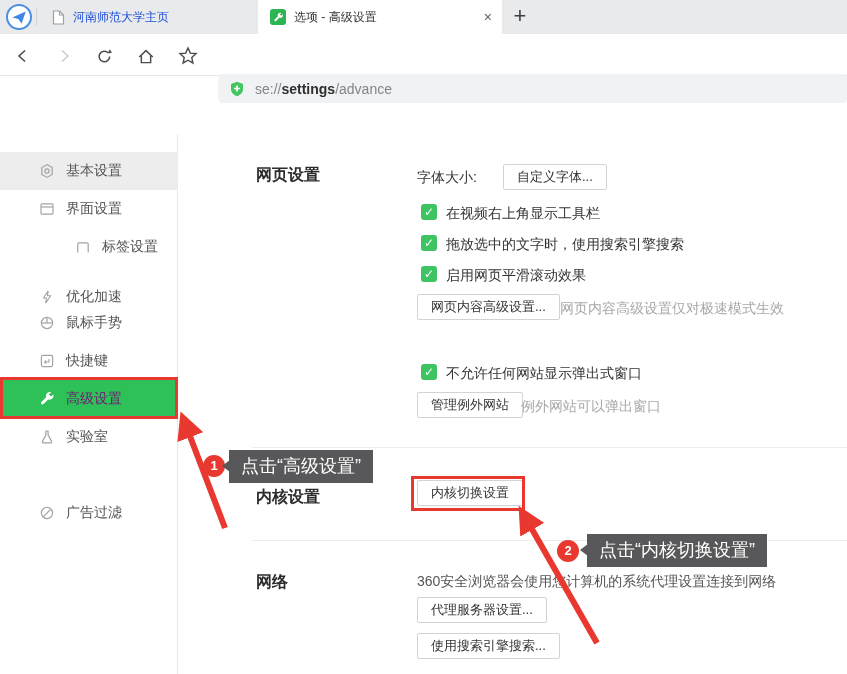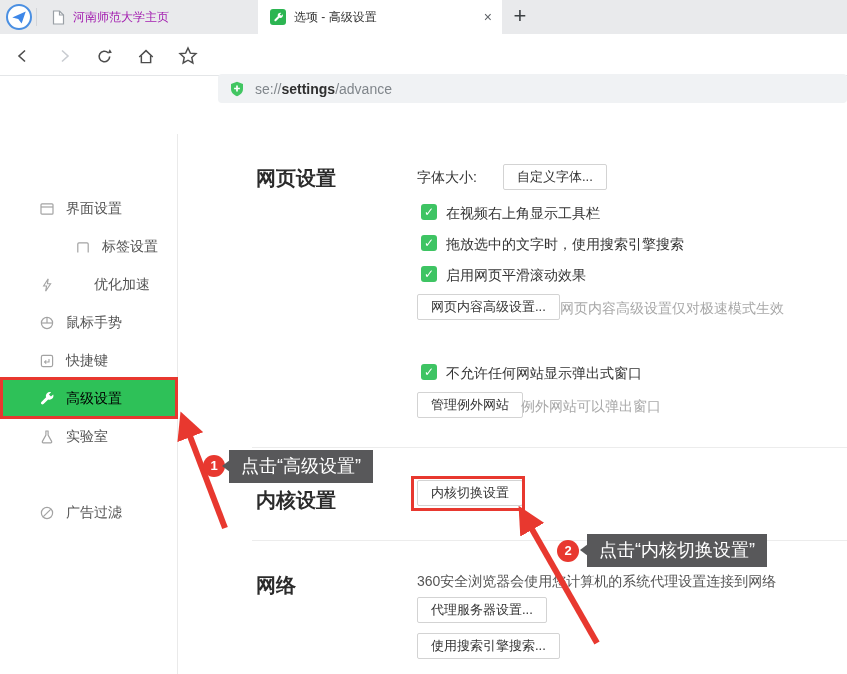--- a/index.html
+++ b/index.html
@@ -5,21 +5,21 @@
   * { margin:0; padding:0; box-sizing:border-box; }
   html,body { background:#fff; }
   body { font-family:"Liberation Sans","DejaVu Sans",sans-serif; }
   .stage { position:relative; width:847px; height:674px; background:#fff; overflow:hidden; }
 
   
   .tabbar { position:absolute; left:0; top:0; width:847px; height:34px; background:#e9eaec; }
   .logo { position:absolute; left:6px; top:4px; width:26px; height:26px; border-radius:50%;
           border:2px solid #4a8fe2; background:#fff; display:flex; align-items:center; justify-content:center; }
   .logo-sep { position:absolute; left:36px; top:8px; width:1px; height:18px; background:#d3d5d9; }
-  .tab { position:absolute; top:0; height:34px; display:flex; align-items:center; font-size:12px; color:#a21caf; }
+  .tab { position:absolute; top:0; height:34px; display:flex; align-items:center; font-size:12px; color:#1d4ed8; }
   .tab-1 { left:40px; width:216px; }
   .tab-2 { left:258px; width:244px; background:#fff; color:#333; }
   .tab .fav { margin:0 8px 0 12px; display:flex; }
   .tab-close { margin-left:auto; margin-right:10px; font-size:14px; color:#5f6368; cursor:default; }
   .newtab { position:absolute; left:505px; top:0; width:30px; height:34px; font-size:22px; font-weight:300;
             color:#3c4043; text-align:center; line-height:32px; }
   .wrench-fav { width:16px; height:16px; background:#2cb552; border-radius:3px; display:flex; align-items:center; justify-content:center; }
 
   
   .toolbar { position:absolute; left:0; top:34px; width:847px; height:42px; background:#fff; border-bottom:1px solid #e4e6e8; }
@@ -38,25 +38,25 @@
   .searchbox input { border:none; outline:none; flex:1; height:100%; font-size:13px; background:transparent; padding-right:6px; }
   .searchbox .mag { margin:0 7px 0 9px; display:flex; }
 
   
   .sidebar { position:absolute; left:0; top:134px; width:178px; bottom:0; background:#fff; border-right:1px solid #eaeaea; }
   .side-item { position:absolute; left:0; width:178px; height:38px; display:flex; align-items:center;
                font-size:14px; color:#555; cursor:default; }
   .side-item .sic { margin-left:38px; width:17px; height:17px; display:flex; align-items:center; justify-content:center; color:#a3a3a3; }
   .side-item .slb { margin-left:11px; }
   .side-item.first { background:#ededed; }
-  .side-item.active { background:#2ec158; color:#000000; }
+  .side-item.active { background:#2ec158; color:#701a75; }
   .side-item.active .sic { color:#fff; }
 
   
-  .sec-label { position:absolute; font-size:20px; font-weight:bold; color:#2b2b2b; }
+  .sec-label { position:absolute; font-size:16px; font-weight:bold; color:#2b2b2b; }
   .txt { position:absolute; font-size:14px; color:#333; }
   .note { position:absolute; font-size:14px; color:#a8a8a8; }
   .btn { position:absolute; height:26px; line-height:24px; border:1px solid #d3d3d3; background:#fff;
          color:#333; font-size:13px; padding:0 13px; border-radius:2px; cursor:default; white-space:nowrap; }
   .cb { position:absolute; width:16px; height:16px; background:#3ec463; border-radius:3px; color:#fff;
         font-size:12px; line-height:16px; text-align:center; }
   .cb-label { position:absolute; font-size:14px; color:#333; white-space:nowrap; }
   .hr { position:absolute; right:0; height:1px; background:#ececec; }
 
   
@@ -141,38 +141,47 @@
             <path d="M8,0.8 L14,3 V8 C14,11.6 11.3,13.9 8,15.2 C4.7,13.9 2,11.6 2,8 V3 Z" fill="#42c662"></path>
             <path d="M8,4.6 V10.4 M5.1,7.5 H10.9" stroke="#fff" stroke-width="1.7"></path>
           </svg>
       </span>
       <span class="urltext"><span>se://</span><b>settings</b><span>/advance</span></span>
     </div>
   </div>
 
 
   <div class="sidebar">
+    <div class="side-item first" style="top:18px;">
+      <span class="sic">
+          <svg width="16" height="16" viewBox="0 0 16 16">
+            <path d="M8,1.6 L13.2,4.6 V11.4 L8,14.4 L2.8,11.4 V4.6 Z" fill="none" stroke="currentColor" stroke-width="1.2"></path>
+            <circle cx="8" cy="8" r="2.1" fill="none" stroke="currentColor" stroke-width="1.2"></circle>
+          </svg>
+        </span>
+      <span class="slb">基本设置</span>
+    </div>
     <div class="side-item" style="top:56px;">
       <span class="sic">
           <svg width="16" height="16" viewBox="0 0 16 16">
             <rect x="2" y="2.8" width="12" height="10.4" rx="1" fill="none" stroke="currentColor" stroke-width="1.2"></rect>
             <line x1="2" y1="6" x2="14" y2="6" stroke="currentColor" stroke-width="1.2"></line>
           </svg>
         </span>
       <span class="slb">界面设置</span>
     </div>
     <div class="side-item" style="top:94px;padding-left:36px;">
       <span class="sic">
           <svg width="16" height="16" viewBox="0 0 16 16">
             <path d="M2.8,13.5 V5 Q2.8,3.8 4,3.8 H12 Q13.2,3.8 13.2,5 V13.5" fill="none" stroke="currentColor" stroke-width="1.2"></path>
           </svg>
         </span>
       <span class="slb">标签设置</span>
     </div>
-    <div class="side-item" style="top:132px;gap:28px;">
+    <div class="side-item" style="top:144px;">
       <span class="sic">
           <svg width="16" height="16" viewBox="0 0 16 16">
             <path d="M9.2,1.8 L4.6,9 H7.6 L6.6,14.2 L11.6,6.8 H8.4 Z" fill="none" stroke="currentColor" stroke-width="1.1"></path>
           </svg>
         </span>
       <span class="slb">优化加速</span>
     </div>
     <div class="side-item" style="top:208px;">
       <span class="sic">
           <svg width="16" height="16" viewBox="0 0 16 16">

